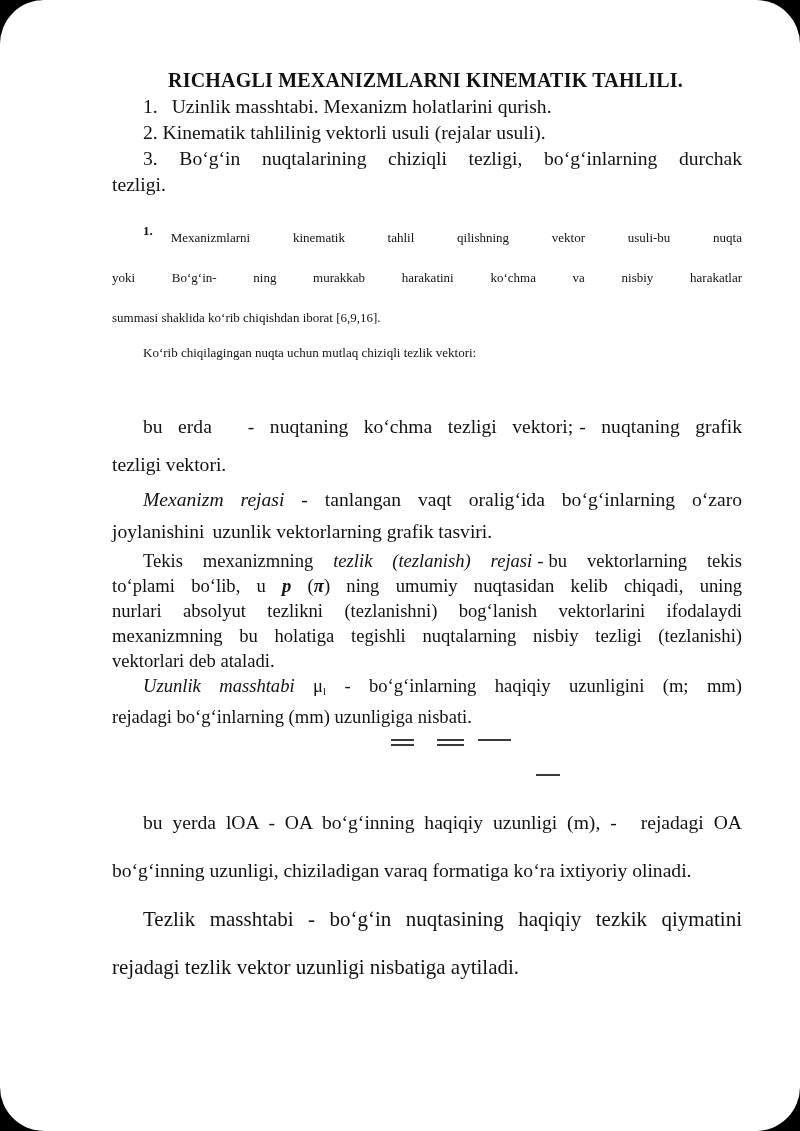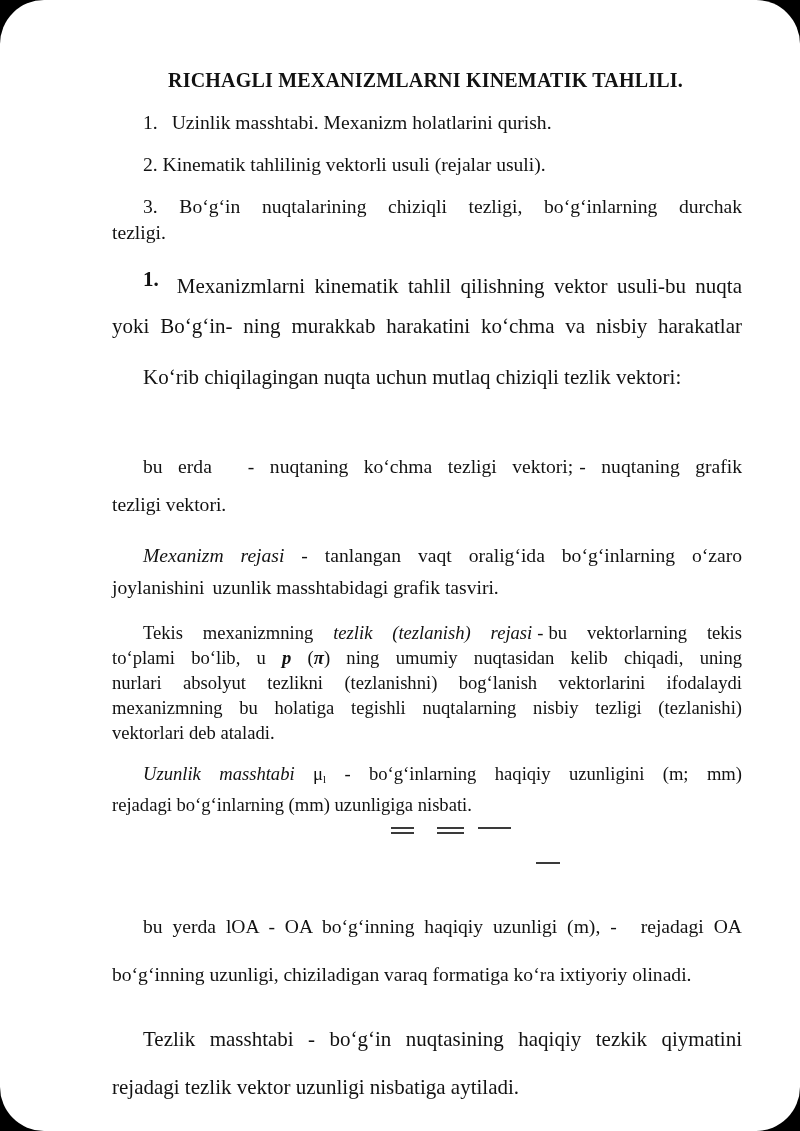--- a/index.html
+++ b/index.html
@@ -9,21 +9,21 @@
     background:#fff;border-radius:44px;
     padding:66px 58px 0 112px;
     font-family:"Liberation Serif","DejaVu Serif",serif;
     color:#121212;
   }
   .title{font-weight:700;font-size:20px;line-height:28px;margin-left:56px;letter-spacing:.2px;}
   .block{font-size:19.6px;}
   .line{position:relative;}
   .line.j{text-align:justify;text-align-last:justify;}
   .line.l{text-align:left;text-align-last:left;white-space:nowrap;}
-  .line.ind{text-indent:31px;margin-top:16px;}
+  .line.ind{text-indent:31px;}
   .gap{display:inline-block;height:1px;}
   .it{font-style:italic;}
   .bi{font-weight:700;font-style:italic;}
   .sub{font-size:.6em;vertical-align:-0.25em;}
   .raised{position:relative;top:-7px;font-weight:700;}
   .marks{position:relative;}
   .mark{position:absolute;box-sizing:border-box;}
   .mark.equals{height:7px;border-top:2px solid #3a3a3a;border-bottom:2px solid #3a3a3a;}
   .mark.bar{height:2px;border-top:2px solid #3a3a3a;}
 </style>
@@ -32,33 +32,34 @@
 
 <div class="paper">
   <div class="title">RICHAGLI MEXANIZMLARNI KINEMATIK TAHLILI.</div>
   <div>
       <div class="block" style="font-size: 19.6px; line-height: 26px;">
         <div class="line l ind"><span>1.</span><span class="gap" style="width: 14px;"></span><span>Uzinlik masshtabi. Mexanizm holatlarini qurish.</span></div>
         <div class="line l ind"><span>2. Kinematik tahlilinig vektorli usuli (rejalar usuli).</span></div>
         <div class="line j ind"><span>3. Bo‘g‘in nuqtalarining chiziqli tezligi, bo‘g‘inlarning durchak</span></div>
         <div class="line l"><span>tezligi.</span></div>
       </div>
-      <div class="block" style="font-size: 21px; line-height: 40px; margin-top: 20px;">
+      <div class="block" style="font-size: 13px; line-height: 40px; margin-top: 20px;">
         <div class="line j ind"><span class="raised">1.</span><span class="gap" style="width: 18px;"></span><span>Mexanizmlarni kinematik tahlil qilishning vektor usuli-bu nuqta</span></div>
         <div class="line j"><span>yoki Bo‘g‘in- ning murakkab harakatini ko‘chma va nisbiy harakatlar</span></div>
+        <div class="line l"><span>summasi shaklida ko‘rib chiqishdan iborat [6,9,16].</span></div>
         <div class="line l ind" style="line-height: 30px; text-align: right;"><span>Ko‘rib chiqilagingan nuqta uchun mutlaq chiziqli tezlik vektori:</span></div>
       </div>
       <div style="height: 40px;"></div>
       <div class="block" style="font-size: 19.6px; line-height: 38px;">
         <div class="line j ind"><span>bu erda</span><span class="gap" style="width: 36px;"></span><span>- nuqtaning ko‘chma tezligi vektori;</span><span class="gap" style="width: 6px;"></span><span>- nuqtaning grafik</span></div>
         <div class="line l"><span>tezligi vektori.</span></div>
       </div>
       <div class="block" style="font-size: 19.6px; line-height: 32px;">
         <div class="line j ind"><span class="it">Mexanizm rejasi</span><span> - tanlangan vaqt oralig‘ida bo‘g‘inlarning o‘zaro</span></div>
-        <div class="line l"><span>joylanishini</span><span class="gap" style="width: 8px;"></span><span>uzunlik masshtabidagi grafik tasviri.</span></div>
+        <div class="line l"><span>joylanishini</span><span class="gap" style="width: 8px;"></span><span>uzunlik vektorlarning grafik tasviri.</span></div>
       </div>
       <div class="block" style="font-size: 18.6px; line-height: 25px;">
         <div class="line j ind"><span>Tekis mexanizmning </span><span class="it">tezlik (tezlanish) rejasi</span><span class="gap" style="width: 5px;"></span><span>-</span><span class="gap" style="width: 5px;"></span><span>bu vektorlarning tekis</span></div>
         <div class="line j"><span>to‘plami bo‘lib, u </span><span class="bi">p</span><span> (</span><span class="bi">π</span><span>) ning umumiy nuqtasidan kelib chiqadi, uning</span></div>
         <div class="line j"><span>nurlari absolyut tezlikni (tezlanishni) bog‘lanish vektorlarini ifodalaydi</span></div>
         <div class="line j"><span>mexanizmning bu holatiga tegishli nuqtalarning nisbiy tezligi (tezlanishi)</span></div>
         <div class="line l"><span>vektorlari deb ataladi.</span></div>
       </div>
       <div class="block" style="font-size: 18.6px; line-height: 25px;">
         <div class="line j ind"><span class="it">Uzunlik masshtabi</span><span> μ</span><span class="sub">l</span><span> - bo‘g‘inlarning haqiqiy uzunligini (m; mm)</span></div>

